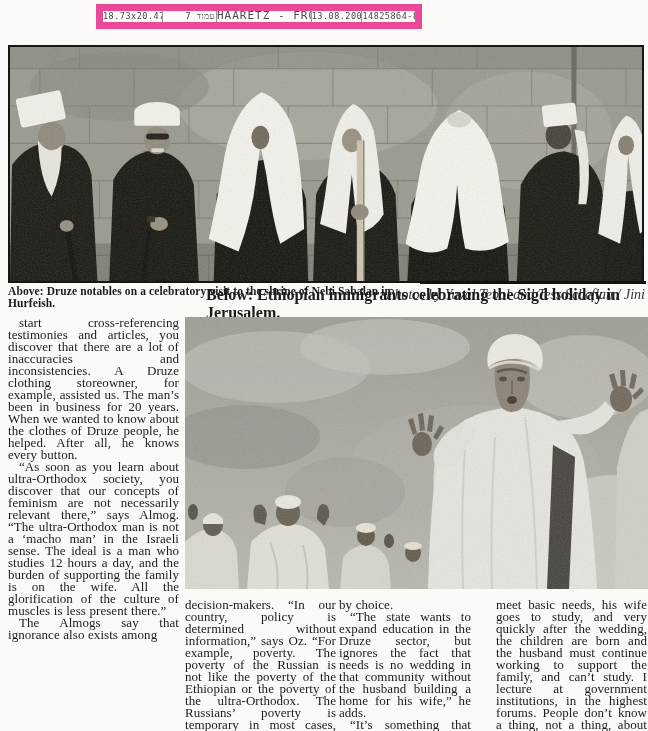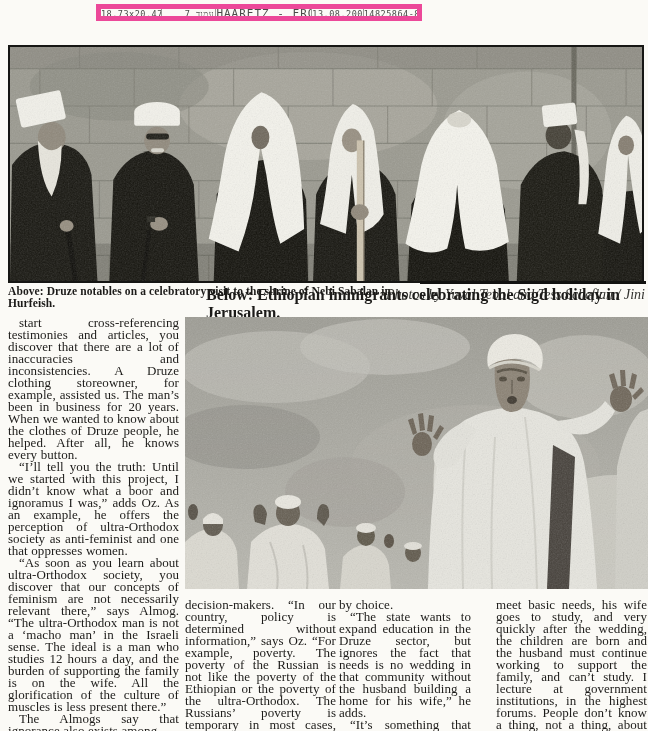--- a/index.html
+++ b/index.html
@@ -8,21 +8,21 @@
     background:#fbfaf6;color:#1c1b19;
     font-family:"Liberation Serif", serif;
   }
   .page{position:absolute;inset:0;}
 
   
   .hdr{
     position:absolute;left:96px;top:4px;width:326px;
     font-family:"DejaVu Sans Mono", monospace;font-size:8.5px;color:#4a4a48;
   }
-  .hdr-row1{display:flex;border:5px solid #ec4899;height:17px;box-sizing:border-box;}
+  .hdr-row1{display:flex;border:7px solid #ec4899;height:25px;box-sizing:border-box;}
   .hdr-cell{
     border-right:1px solid #9a9a96;text-align:center;white-space:nowrap;
     letter-spacing:.5px;line-height:11px;box-sizing:border-box;overflow:hidden;
   }
   .hdr-cell:last-child{border-right:none;}
   .c-size{width:63px;}.c-col{width:22px;margin-top:25px;}.c-page{width:34px;}
   .c-pub{width:99px;font-size:11px;letter-spacing:1px;line-height:10px;}
   .c-date{width:53px;}.c-ref{width:55px;}
   .hdr-row2{
     border:1px solid #9a9a96;border-top:none;height:12px;box-sizing:border-box;
@@ -238,21 +238,20 @@
 
         <path d="M303,50 Q299,28 318,19 Q338,13 352,26 Q361,36 356,53 Q344,40 326,42 Q312,43 303,50 Z" fill="#edebe3"></path>
         <path d="M304,51 Q328,38 355,53" stroke="#d8d6cc" stroke-width="3" fill="none"></path>
       </g>
       <rect width="463" height="272" filter="url(#g2)" opacity="0.22"></rect>
     </svg>
   </div>
 
   <div class="col col1">
       <p>start cross-referencing testimonies and articles, you discover that there are a lot of inaccuracies and inconsistencies. A Druze clothing storeowner, for example, assisted us. The man’s been in business for 20 years. When we wanted to know about the clothes of Druze people, he helped. After all, he knows every button.</p>
-      <p>“I’ll tell you the truth: Until we started with this project, I didn’t know what a boor and ignoramus I was,” adds Oz. As an example, he offers the perception of ultra-Orthodox society as anti-feminist and one that oppresses women.</p>
       <p>“As soon as you learn about ultra-Orthodox society, you discover that our concepts of feminism are not necessarily relevant there,” says Almog. “The ultra-Orthodox man is not a ‘macho man’ in the Israeli sense. The ideal is a man who studies 12 hours a day, and the burden of supporting the family is on the wife. All the glorification of the culture of muscles is less present there.”</p>
       <p>The Almogs say that ignorance also exists among</p>
     </div>
   <div class="col col2">
       <p class="no-indent">decision-makers. “In our country, policy is determined without information,” says Oz. “For example, poverty. The poverty of the Russian is not like the poverty of the Ethiopian or the poverty of the ultra-Orthodox. The Russians’ poverty is temporary in most cases, while the poverty of the ultra-Orthodox is</p>
     </div>
   <div class="col col3">
       <p class="no-indent">by choice.</p>
       <p>“The state wants to expand education in the Druze sector, but ignores the fact that needs is no wedding in that community without the husband building a home for his wife,” he adds.</p>
       <p>“It’s something that creates tensions, because while the husband must work to</p>

